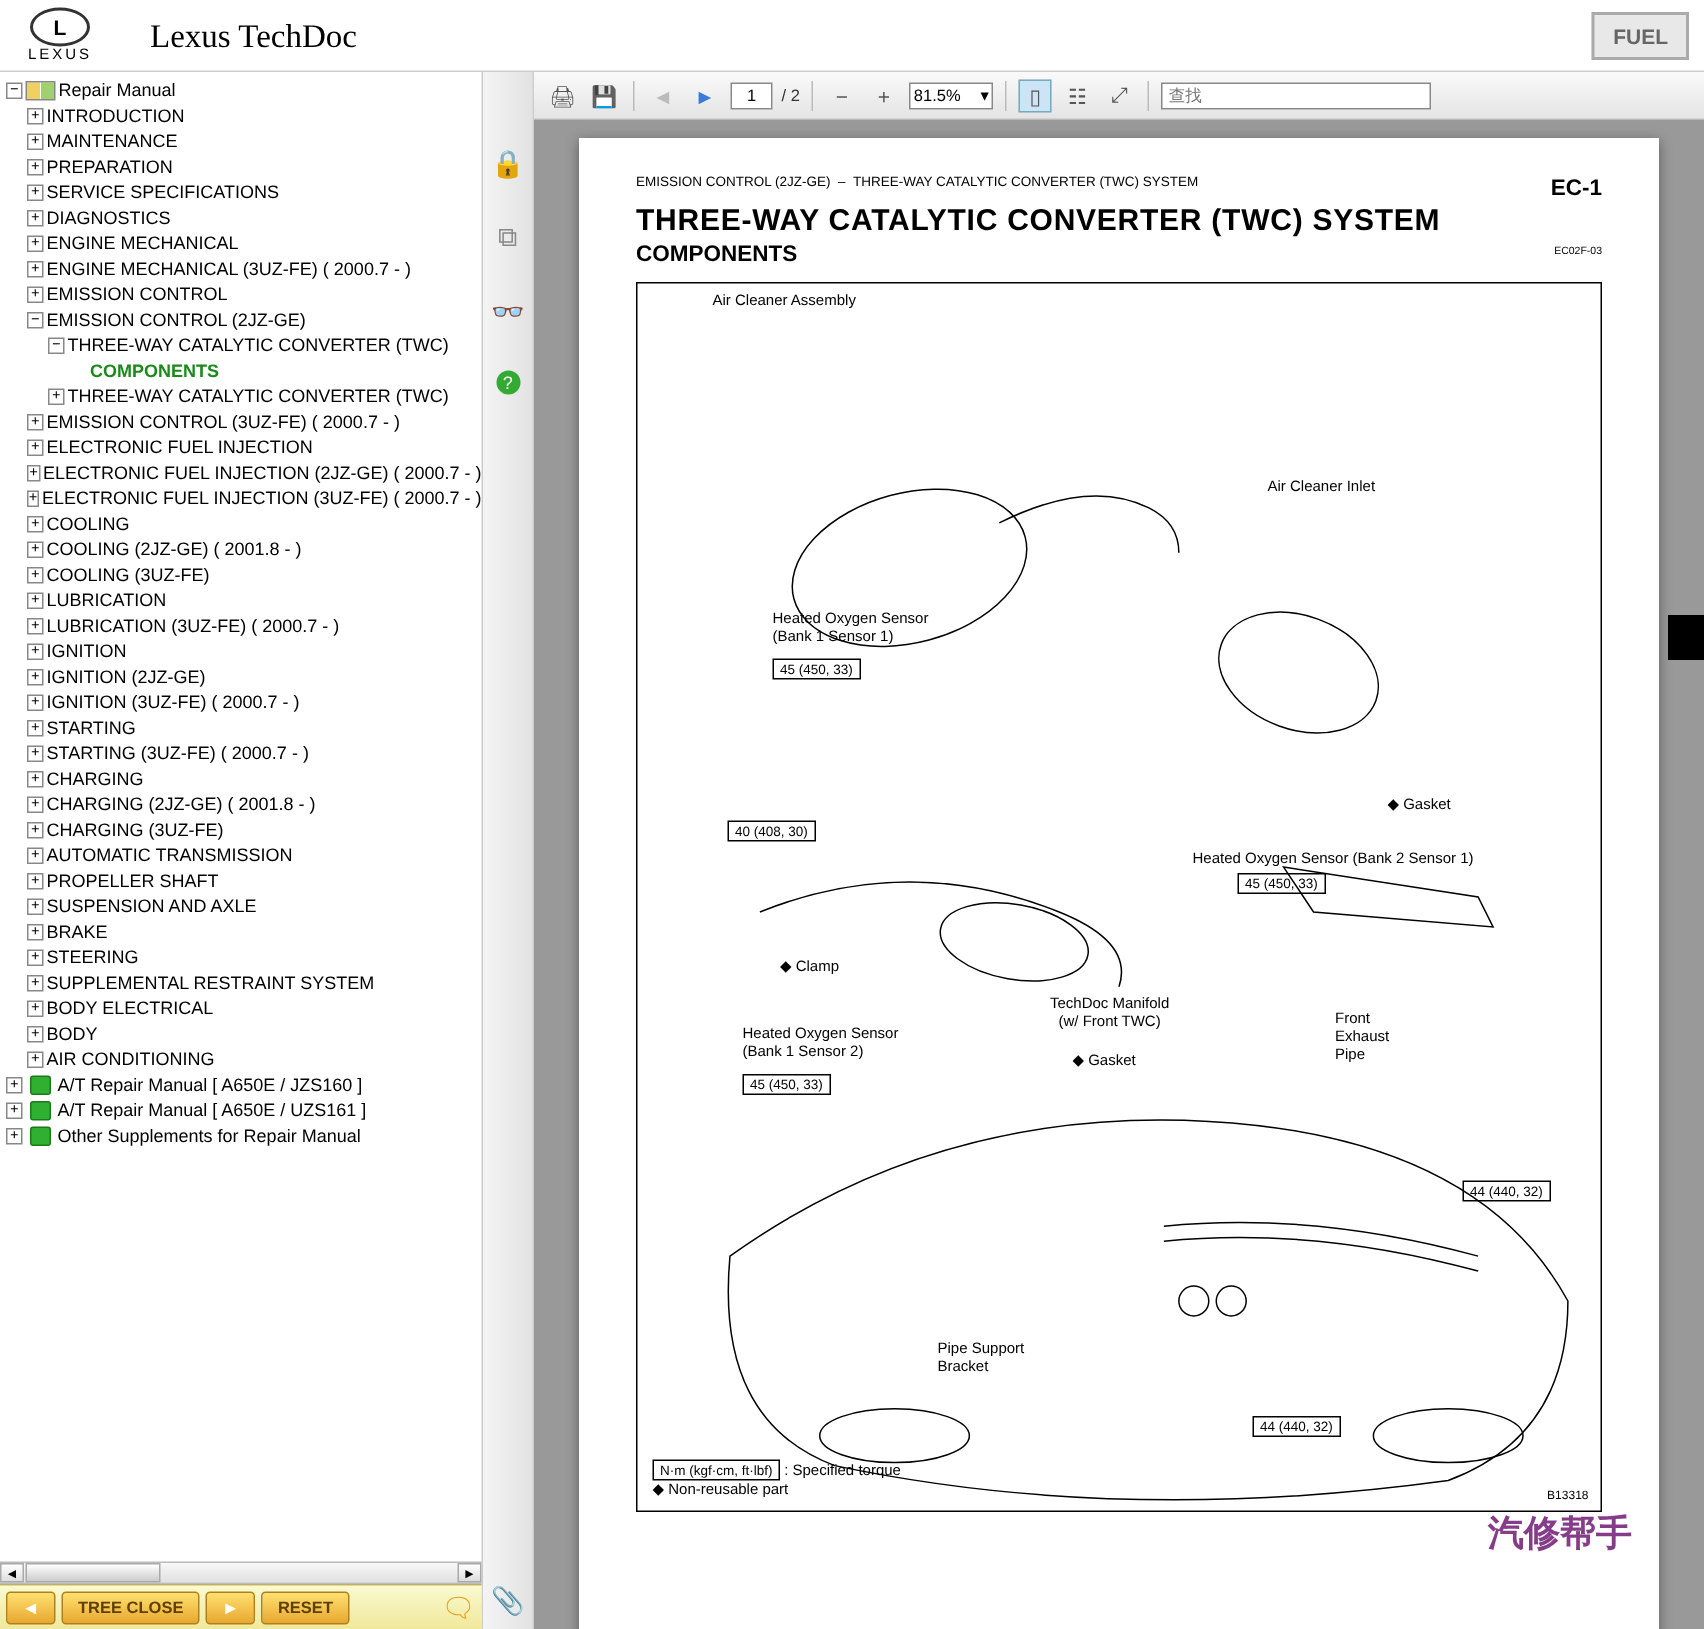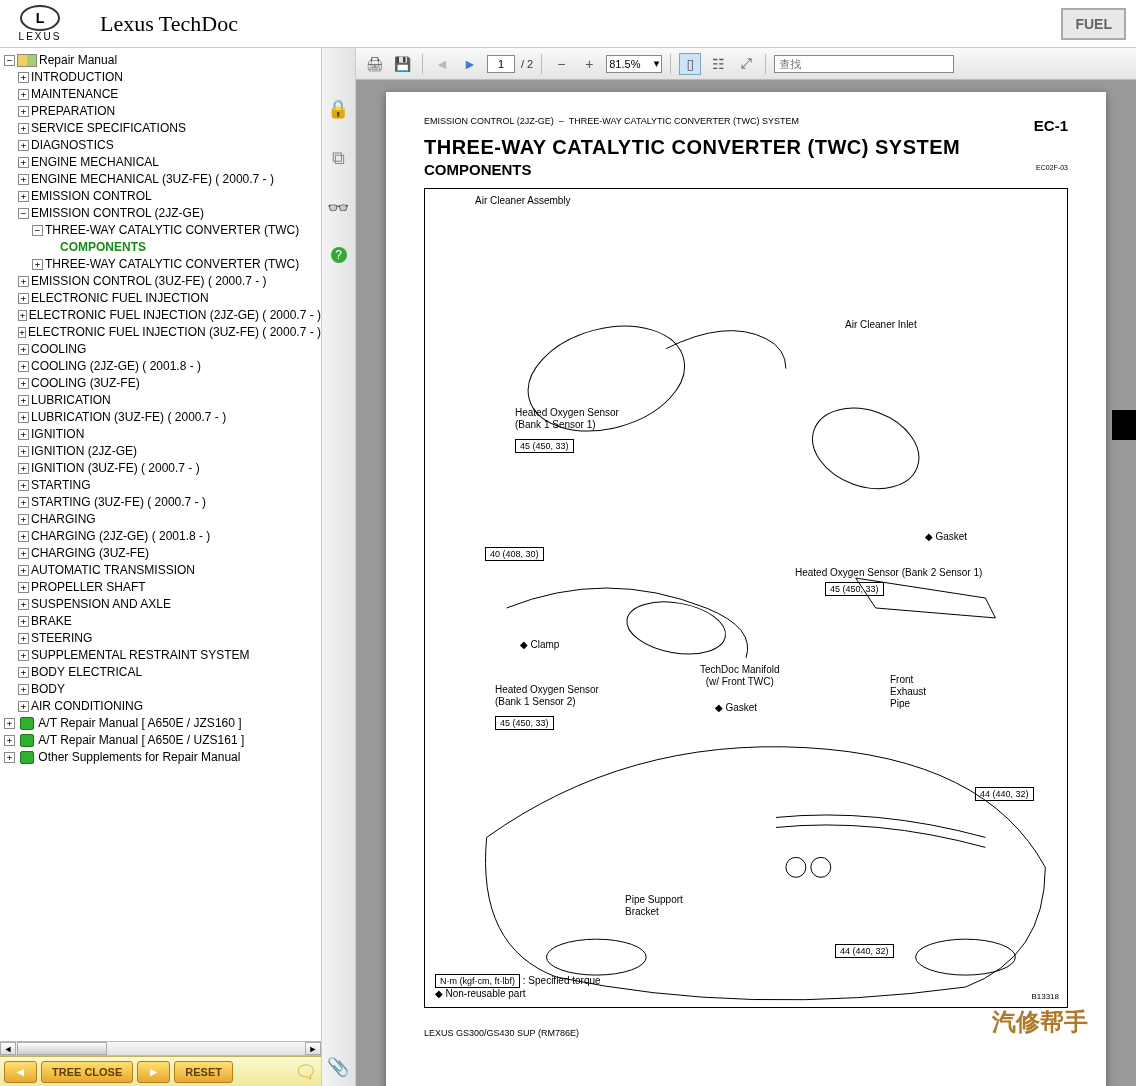--- a/index.html
+++ b/index.html
@@ -52,21 +52,21 @@
 .pg-ec{position:absolute;right:0;top:0;font-weight:bold;font-size:15px;}
 .pg-title{font-size:20px;font-weight:bold;letter-spacing:0.5px;}
 .pg-sub{font-size:15px;font-weight:bold;margin-top:2px;}
 .pg-code{position:absolute;right:38px;top:72px;font-size:7px;}
 .diagram-box{border:1px solid #000;margin-top:10px;height:820px;position:relative;font-size:10px;padding:10px;}
 .dlabel{position:absolute;line-height:1.2;}
 .torque-box{border:1px solid #000;padding:1px 4px;display:inline-block;font-size:9px;}
 .legend-box{position:absolute;bottom:8px;left:10px;}
 .bcode{position:absolute;bottom:6px;right:8px;font-size:8px;}
 .pg-footer{font-size:9px;margin-top:20px;}
-.watermark{position:absolute;bottom:48px;right:48px;font-size:24px;color:#a16207;font-weight:bold;opacity:.85;}
+.watermark{position:absolute;bottom:48px;right:48px;font-size:24px;color:#701a75;font-weight:bold;opacity:.85;}
 .side-tab{position:absolute;right:0;top:410px;width:24px;height:30px;background:#000;}
 .car-svg{position:absolute;top:0;left:0;width:100%;height:100%;}
 </style>
 </head>
 <body>
 
 <div class="header">
   <div class="logo-emblem">
     <div class="oval">L</div>
     <div class="logo-text">LEXUS</div>
@@ -341,21 +341,20 @@
             <div class="dlabel" style="top:598px;left:550px"><span class="torque-box">44 (440, 32)</span></div>
             <div class="dlabel" style="top:705px;left:200px;white-space:pre">Pipe Support
 Bracket</div>
             <div class="dlabel" style="top:755px;left:410px"><span class="torque-box">44 (440, 32)</span></div>
             <div class="legend-box">
               <div><span class="torque-box">N·m (kgf·cm, ft·lbf)</span> <span>: Specified torque</span></div>
               <div>◆ Non-reusable part</div>
             </div>
             <div class="bcode">B13318</div>
           </div>
-          <div class="pg-footer">LEXUS GS300/GS430 SUP   (RM786E)</div>
         </div>
       </div>
     </div>
     <div class="side-tab"></div>
   </div>
 </div>
 
 <div class="watermark">汽修帮手</div>
 
 </body></html>

